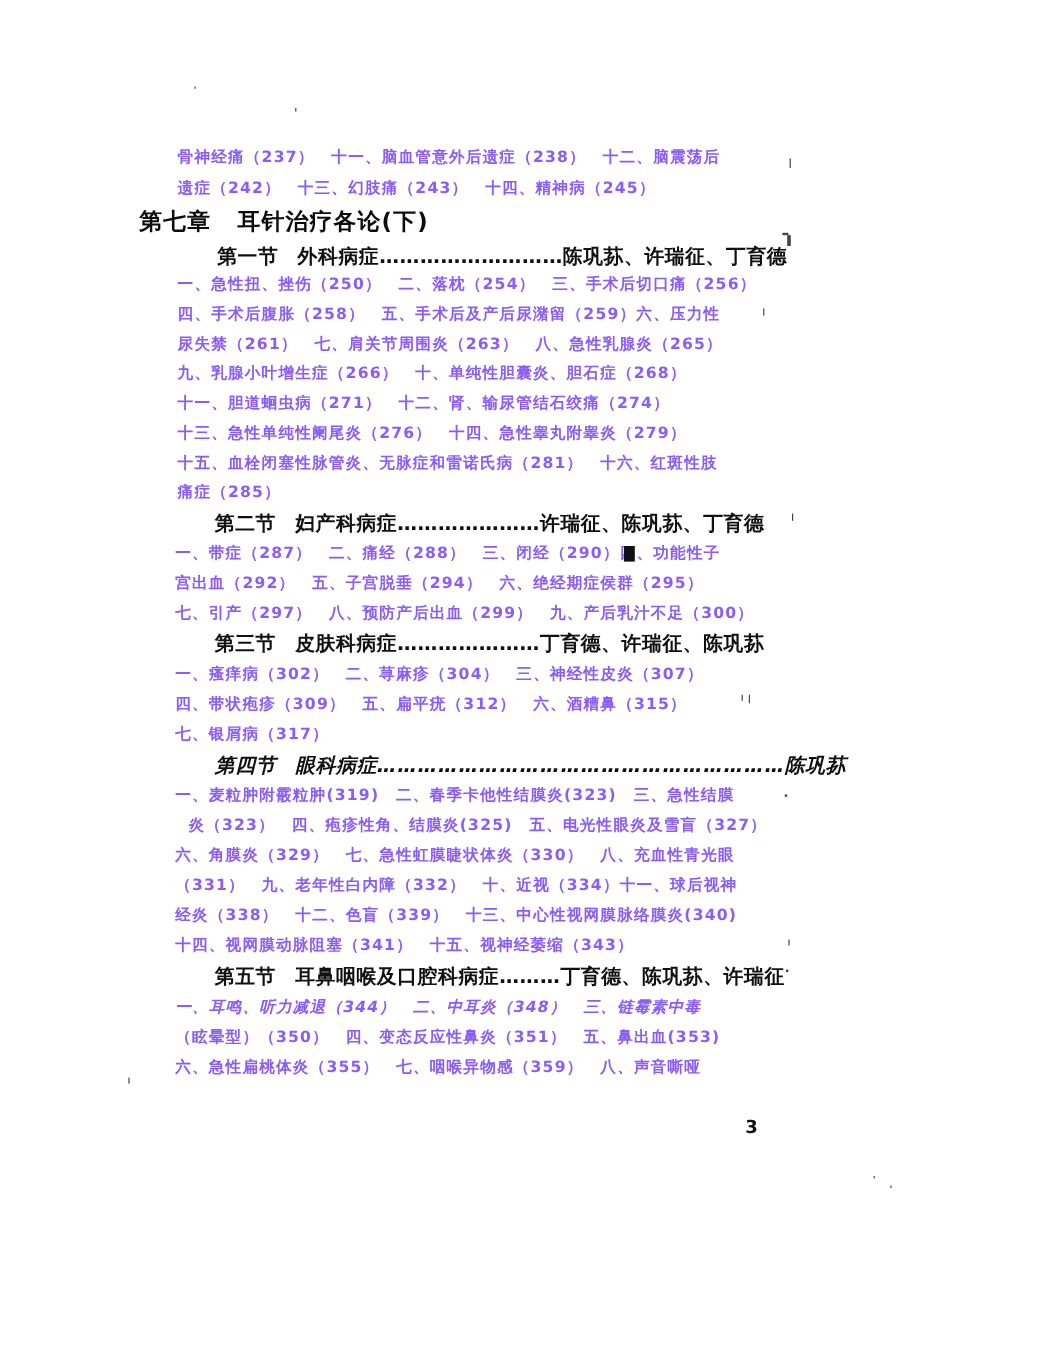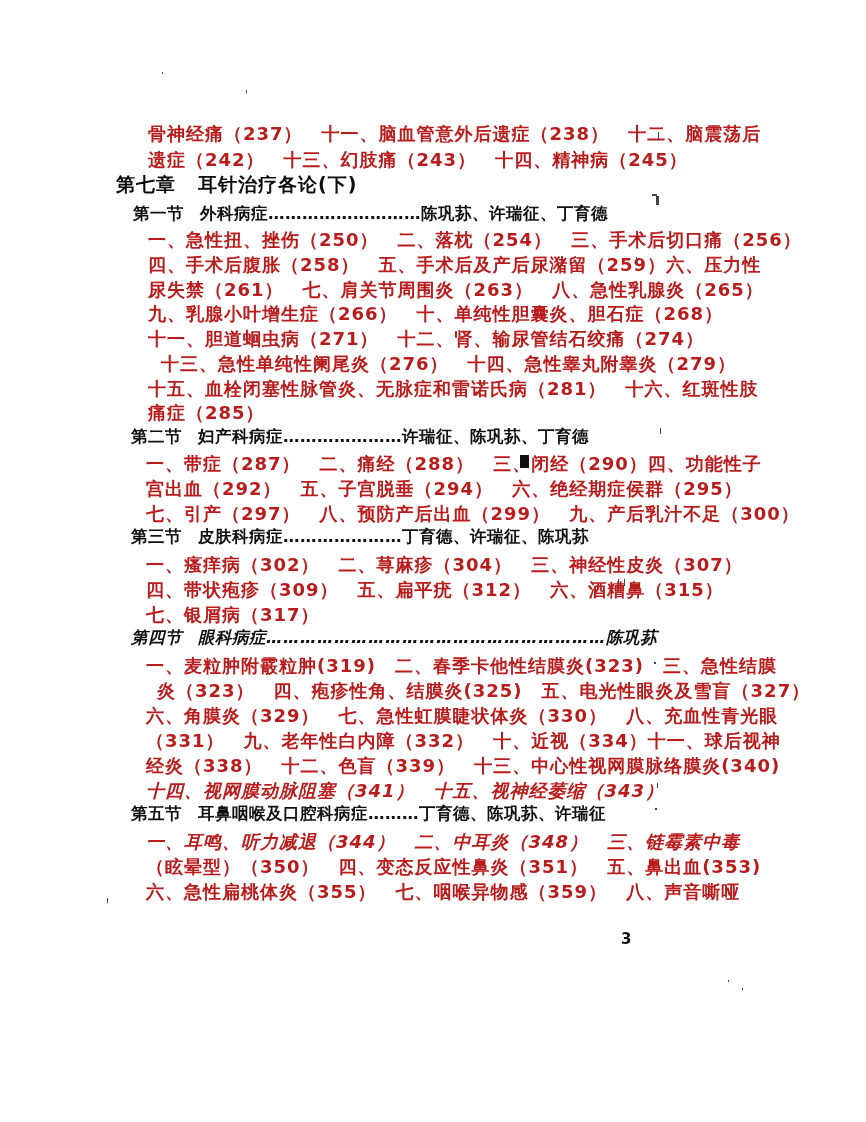--- a/index.html
+++ b/index.html
@@ -3,31 +3,31 @@
 <meta charset="utf-8">
 <style>
   html, body { margin: 0; padding: 0; background: #ffffff; }
   body {
     width: 866px; height: 1122px; position: relative; overflow: hidden;
     font-family: "DejaVu Sans", "Liberation Sans", sans-serif;
     color: #111111;
   }
   .line {
     position: absolute; white-space: nowrap; font-weight: bold;
-    font-size: 18px; letter-spacing: 1px; color: #b91c1c;
+    font-size: 13px; letter-spacing: 1px; color: #8b5cf6;
   }
   .chapter {
     position: absolute; white-space: nowrap; font-weight: bold;
     font-size: 19px; letter-spacing: 1px; color: #0c0c0c;
   }
   .section {
     position: absolute; white-space: nowrap; font-size: 16.5px;
     font-weight: bold; color: #101010; letter-spacing: 0.5px;
   }
-  .section .sec-num { margin-right: 16px; }
+  .section .sec-num { margin-right: 16px; margin-left: 48px; }
   .gap { display: inline-block; width: 22px; }
   .page-number {
     position: absolute; left: 621px; top: 930px; font-weight: bold;
     font-size: 15px; color: #111;
   }
   .speck { position: absolute; background: #444; }
   .blot { position: absolute; background: #111; }
 </style>
 </head>
 <body>
@@ -42,21 +42,21 @@
   </div>
 
   <div class="section" style="left:133px;top:203px;">
     <span class="sec-num">第一节</span><span>外科病症</span><span>………………………</span><span>陈巩荪、许瑞征、丁育德</span>
   </div>
   <div class="line" style="left:148px;top:228px;">一、急性扭、挫伤（250）　二、落枕（254）　三、手术后切口痛（256）</div>
   <div class="line" style="left:148px;top:253px;">四、手术后腹胀（258）　五、手术后及产后尿潴留（259）六、压力性</div>
   <div class="line" style="left:148px;top:278px;">尿失禁（261）　七、肩关节周围炎（263）　八、急性乳腺炎（265）</div>
   <div class="line" style="left:148px;top:302px;">九、乳腺小叶增生症（266）　十、单纯性胆囊炎、胆石症（268）</div>
   <div class="line" style="left:148px;top:327px;">十一、胆道蛔虫病（271）　十二、肾、输尿管结石绞痛（274）</div>
-  <div class="line" style="left:148px;top:352px;margin-left:13px;">十三、急性单纯性阑尾炎（276）　十四、急性睾丸附睾炎（279）</div>
+  <div class="line" style="left:148px;top:352px;">十三、急性单纯性阑尾炎（276）　十四、急性睾丸附睾炎（279）</div>
   <div class="line" style="left:148px;top:377px;">十五、血栓闭塞性脉管炎、无脉症和雷诺氏病（281）　十六、红斑性肢</div>
   <div class="line" style="left:148px;top:401px;">痛症（285）</div>
 
   <div class="section" style="left:131px;top:426px;">
     <span class="sec-num">第二节</span><span>妇产科病症</span><span>…………………</span><span>许瑞征、陈巩荪、丁育德</span>
   </div>
   <div class="line" style="left:146px;top:452px;">一、带症（287）　二、痛经（288）　三、闭经（290）四、功能性子</div>
   <div class="line" style="left:146px;top:477px;">宫出血（292）　五、子宫脱垂（294）　六、绝经期症侯群（295）</div>
   <div class="line" style="left:146px;top:502px;">七、引产（297）　八、预防产后出血（299）　九、产后乳汁不足（300）</div>
 
@@ -68,21 +68,21 @@
   <div class="line" style="left:146px;top:603px;">七、银屑病（317）</div>
 
   <div class="section" style="left:131px;top:627px;font-style:italic;">
     <span class="sec-num">第四节</span><span>眼科病症</span><span>……………………………………………………</span><span>陈巩荪</span>
   </div>
   <div class="line" style="left:146px;top:654px;text-align:center;">一、麦粒肿附霰粒肿(319)　二、春季卡他性结膜炎(323)　三、急性结膜</div>
   <div class="line" style="left:146px;top:679px;margin-left:11px;">炎（323）　四、疱疹性角、结膜炎(325)　五、电光性眼炎及雪盲（327）</div>
   <div class="line" style="left:146px;top:704px;">六、角膜炎（329）　七、急性虹膜睫状体炎（330）　八、充血性青光眼</div>
   <div class="line" style="left:146px;top:729px;">（331）　九、老年性白内障（332）　十、近视（334）十一、球后视神</div>
   <div class="line" style="left:146px;top:754px;">经炎（338）　十二、色盲（339）　十三、中心性视网膜脉络膜炎(340)</div>
-  <div class="line" style="left:146px;top:779px;font-style:italic;">十四、视网膜动脉阻塞（341）　十五、视神经萎缩（343）</div>
+  <div class="line" style="left:146px;top:779px;">十四、视网膜动脉阻塞（341）　十五、视神经萎缩（343）</div>
 
   <div class="section" style="left:131px;top:803px;">
     <span class="sec-num">第五节</span><span>耳鼻咽喉及口腔科病症</span><span>………</span><span>丁育德、陈巩荪、许瑞征</span>
   </div>
   <div class="line" style="left:146px;top:830px;font-style:italic;">一、耳鸣、听力减退（344）　二、中耳炎（348）　三、链霉素中毒</div>
   <div class="line" style="left:146px;top:855px;">（眩晕型）（350）　四、变态反应性鼻炎（351）　五、鼻出血(353)</div>
   <div class="line" style="left:146px;top:880px;">六、急性扁桃体炎（355）　七、咽喉异物感（359）　八、声音嘶哑</div>
 
   <div class="page-number">3</div>
 

